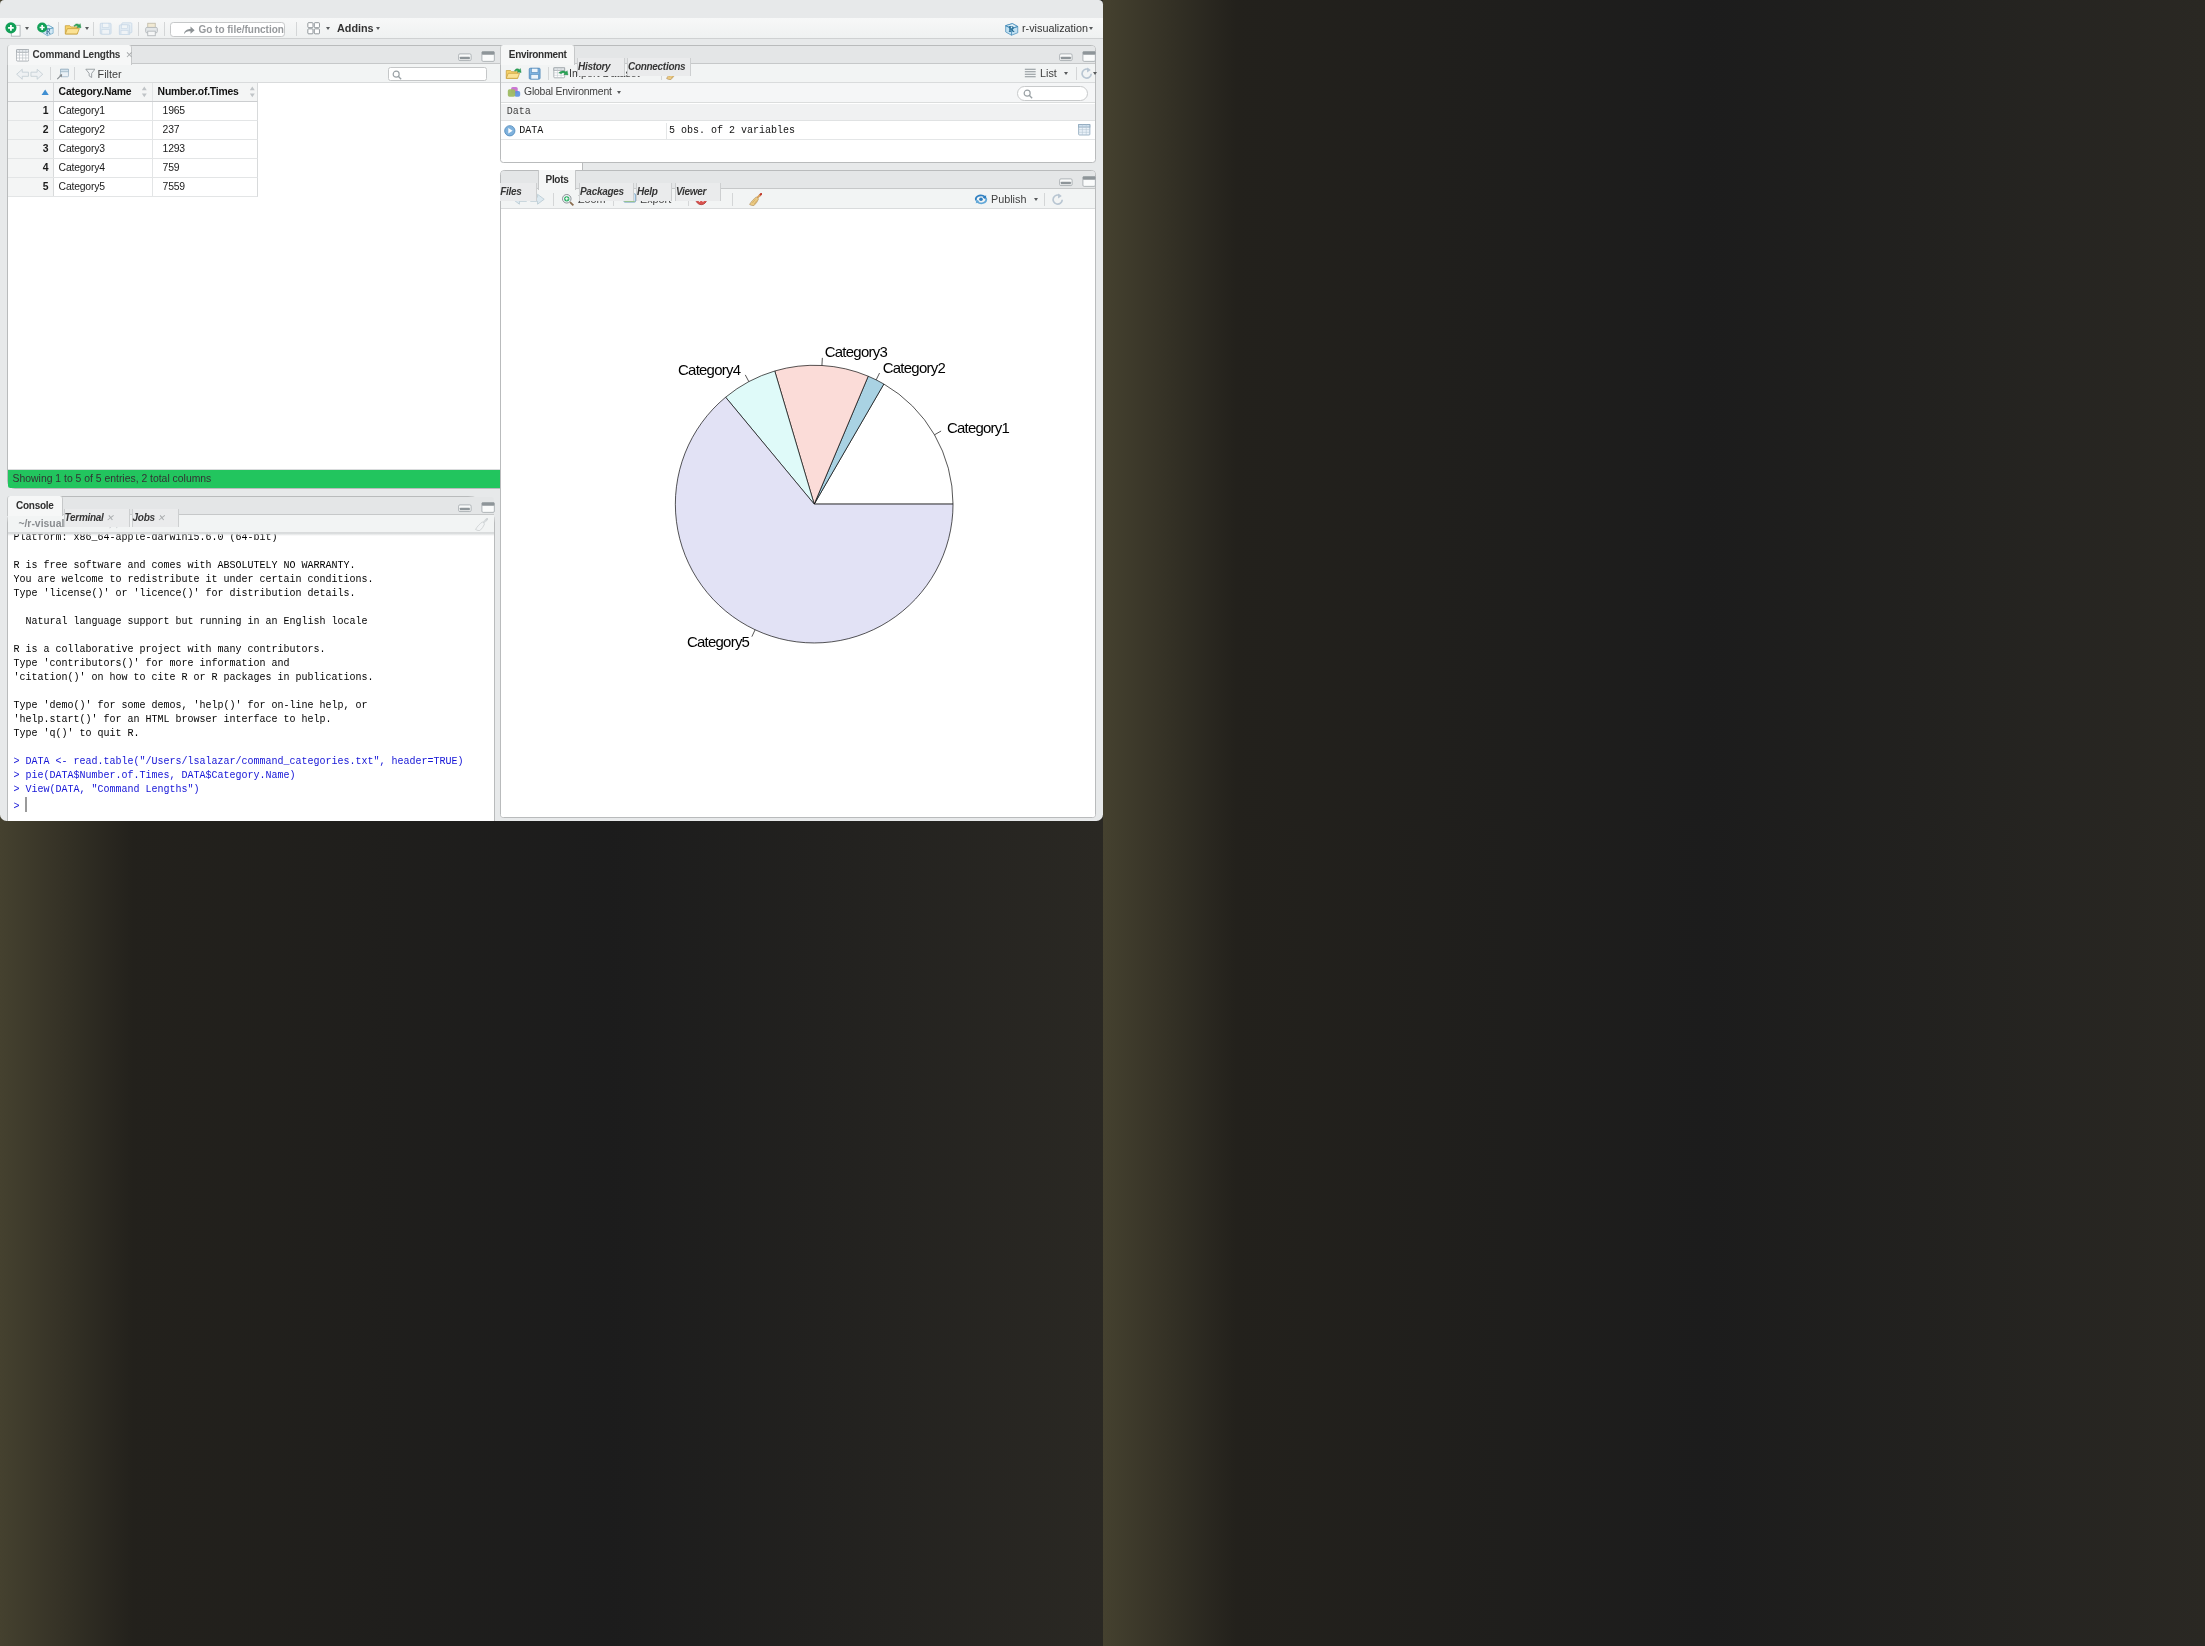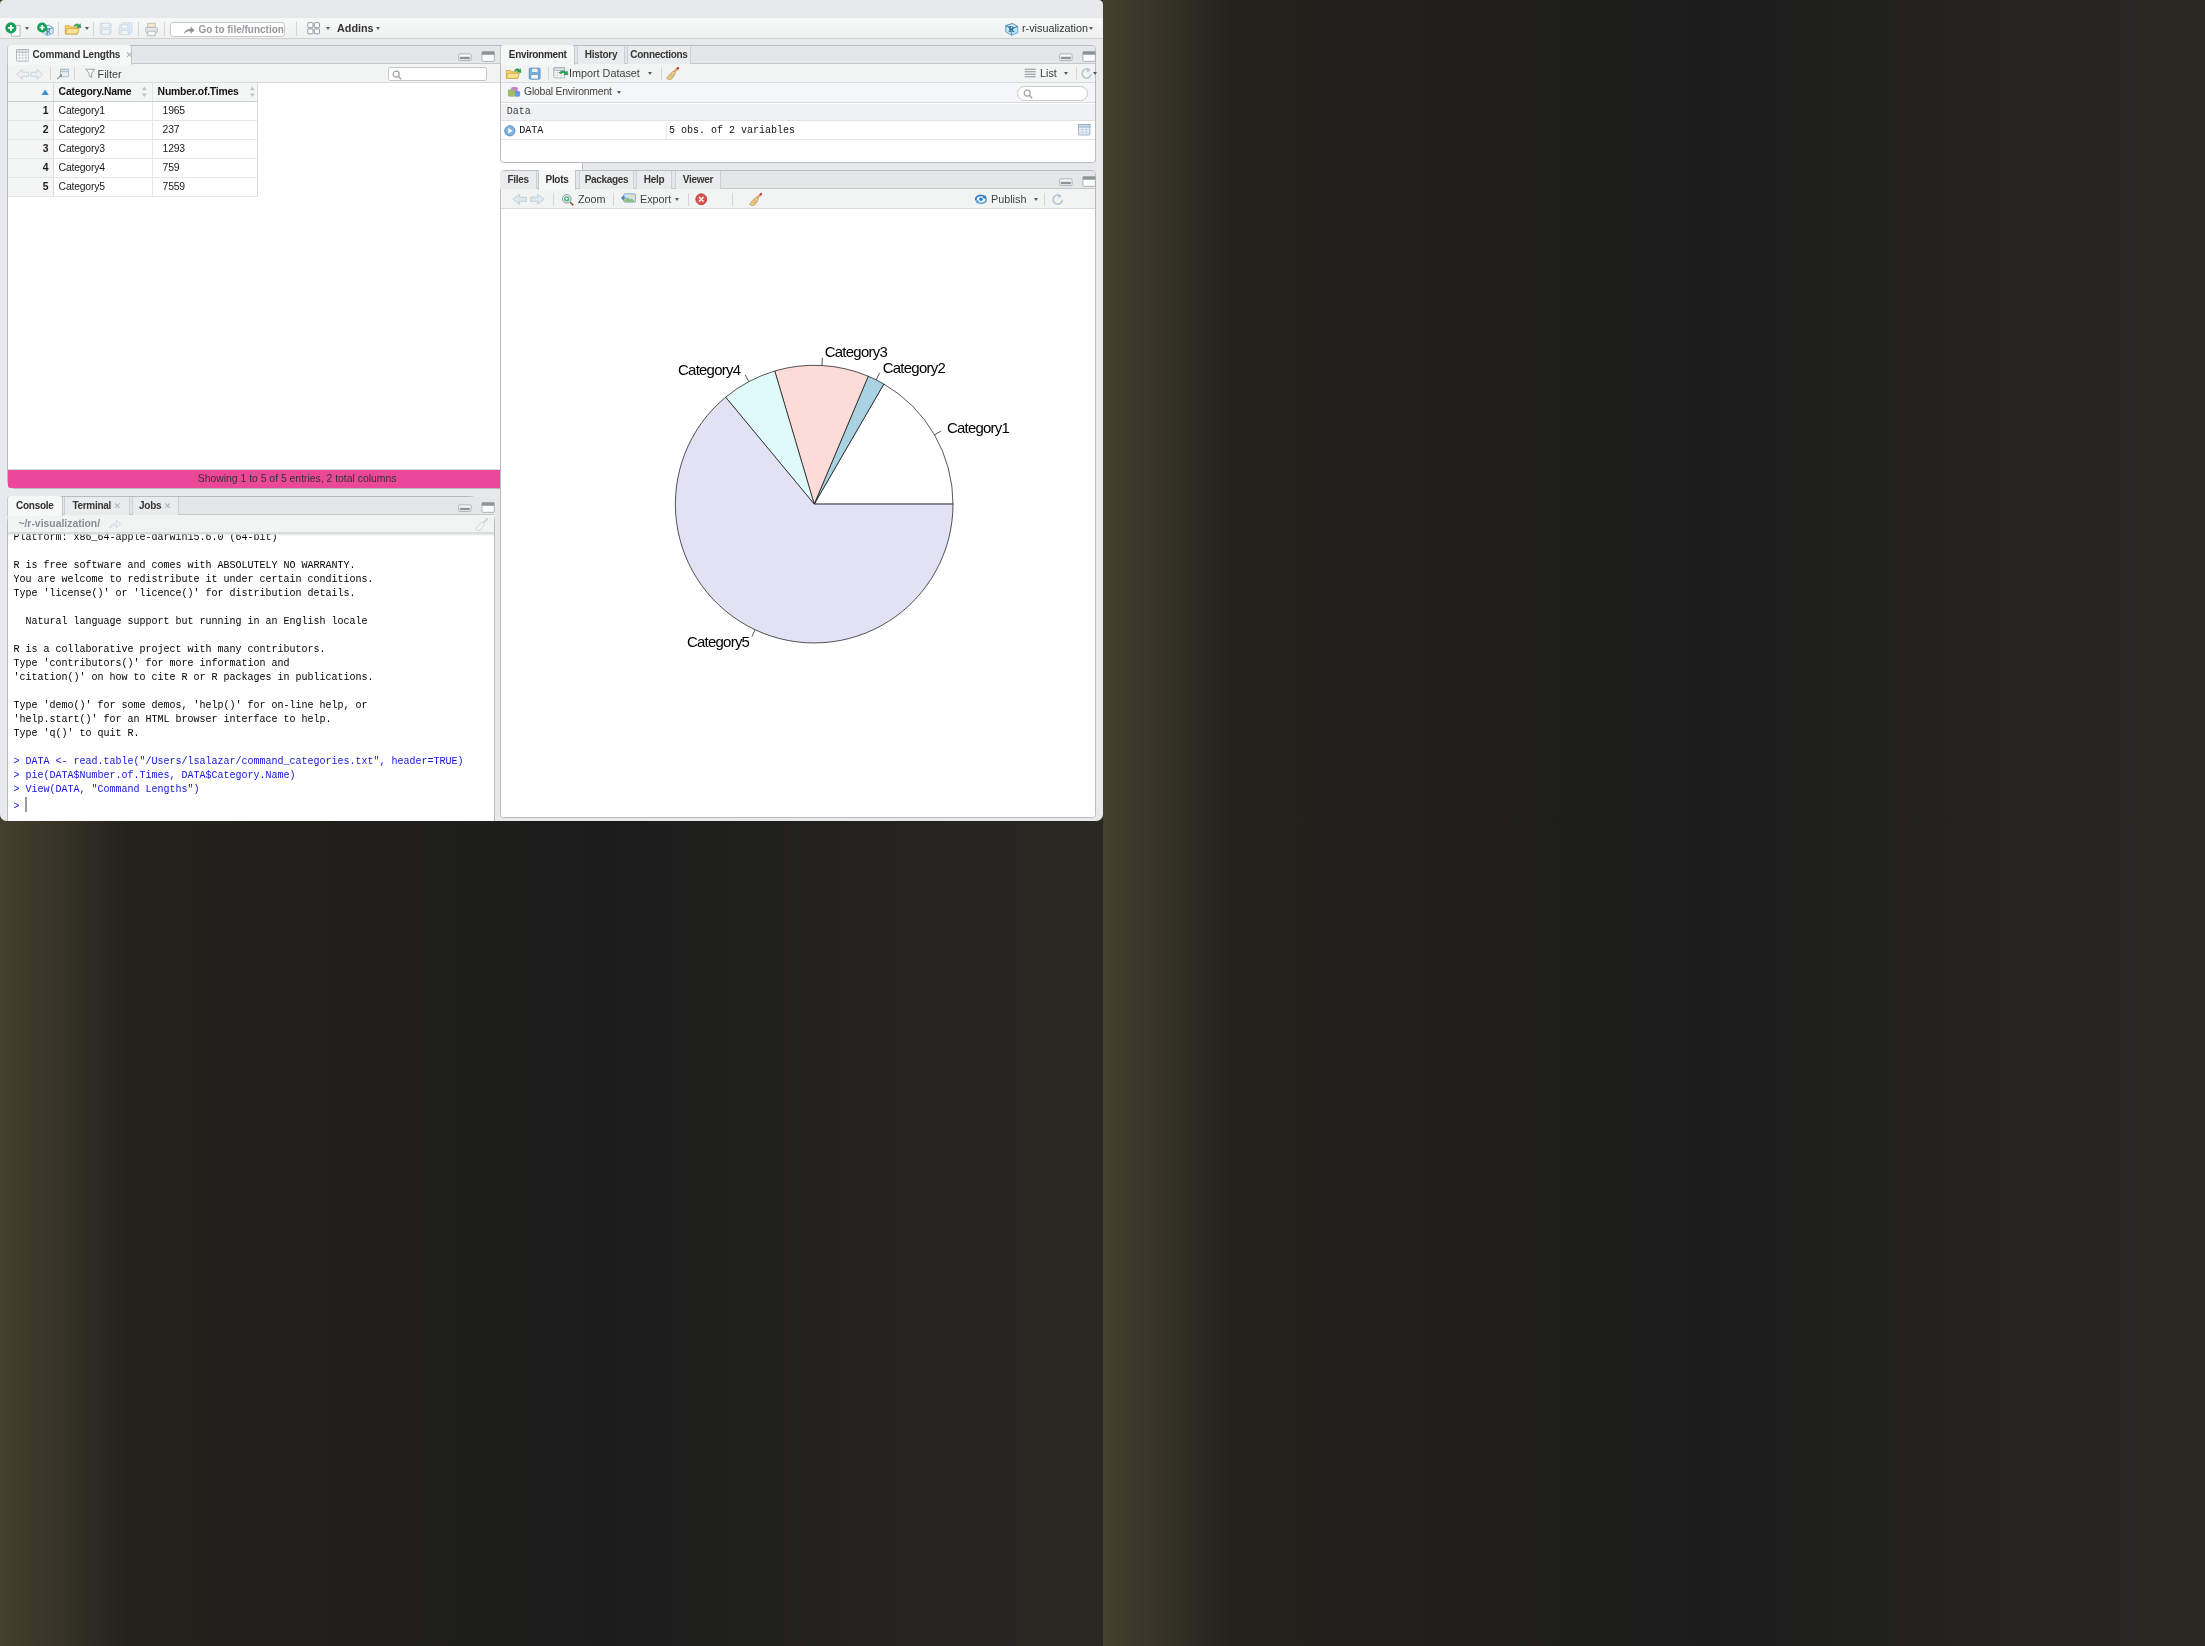--- a/index.html
+++ b/index.html
@@ -14,39 +14,39 @@
 #toolbar { position:absolute; left:0; top:18.3px; width:100%; height:21px; background:linear-gradient(#f7f8f8,#eff1f1); border-bottom:0.8px solid #cfd1d2; }
 .sep { position:absolute; top:3.3px; width:0.8px; height:14px; background:#d4d6d7; }
 .caret { position:absolute; width:0; height:0; border-left:2.9px solid transparent; border-right:2.9px solid transparent; border-top:3.3px solid #585a5c; }
 #gotobox { position:absolute; left:170px; top:3.3px; width:115px; height:15px; background:#fff; border:0.8px solid #c6c8c9; border-radius:3.3px; font-size:10px; color:#96999c; line-height:14px; padding-left:27.4px;font-weight:bold; }
 .tbtext { position:absolute; top:0; height:21px; line-height:21px; font-size:10.8px; color:#333; }
 
 .pane { position:absolute; background:#fff; border:0.8px solid #b9bbbc; border-radius:4.2px 4.2px 3.3px 3.3px; }
 .tabstrip { position:absolute; left:0; top:0; width:100%; height:18.3px; background:#e4e6e7; border-bottom:0.8px solid #c6c8c9; border-radius:3.3px 3.3px 0 0; }
 .tabstrip > svg, .minmax, .tabx { z-index:3; }
 .tabstrip > svg { position:absolute; }
-.itab { position:absolute; top:0; height:18.3px; background:#eaebec; border-left:0.8px solid #cdcfd0; border-right:0.8px solid #cdcfd0; line-height:18.3px; text-align:center; font-size:10px; font-weight:700; letter-spacing:-0.3px; color:#363636; z-index:1; }
+.itab { position:absolute; top:12px; height:18.3px; background:#eaebec; border-left:0.8px solid #cdcfd0; border-right:0.8px solid #cdcfd0; line-height:18.3px; font-size:10px; font-weight:700; letter-spacing:-0.3px; color:#363636; z-index:1;font-style:italic; }
 .tab { position:absolute; top:-0.8px; height:20px; background:#f6f7f7; border:0.8px solid #c6c8c9; border-top:none; border-bottom:none; line-height:19px; text-align:center; font-size:10px; letter-spacing:-0.3px; font-weight:700; color:#2f2f2f; z-index:2; }
 .tabi { position:absolute; top:0; height:18.3px; line-height:18.3px; font-size:10px; letter-spacing:-0.2px; font-weight:700; color:#363636; z-index:3; }
 .tabx { color:#a8abad; font-weight:400; font-size:9.1px; }
 .ptoolbar { position:absolute; left:0; width:100%; background:#f2f4f4; border-bottom:0.8px solid #d9dbdc; }
 .ptext { position:absolute; font-size:10.8px; color:#3f3f3f; }
 .minmax { position:absolute; top:4.2px; width:33px; height:10px; }
 
 #viewer { left:6.6px; top:45px; width:576px; height:444px;border-radius:8px; }
 #vtoolbar { top:18.3px; height:19px; }
 #vsearch { position:absolute; left:380px; top:2.5px; width:99px; height:14px; background:#fff; border:0.8px solid #c5c7c8; border-radius:2.5px; }
 #vtable { position:absolute; left:0; top:37px; width:250px; }
 .hrow { height:19px; background:#f4f5f5; border-bottom:0.8px solid #ccced0; border-right:0.8px solid #d8dadb; position:relative; }
 .trow { height:19px; background:#fff; border-bottom:0.8px solid #e3e5e6; border-right:0.8px solid #d8dadb; position:relative; font-size:10.4px; letter-spacing:-0.2px; color:#1a1a1a; }
 .cnum { position:absolute; left:0; top:0; width:46px; height:18.3px; background:#f4f5f5; border-right:0.8px solid #d8dadb; font-weight:700; text-align:right; padding-right:4.2px; line-height:18.3px; }
 .c1 { position:absolute; left:46px; top:0; width:99px; height:18.3px; border-right:0.8px solid #e3e5e6; padding-left:5px; line-height:18.3px; }
 .c2 { position:absolute; left:145px; top:0; width:105px; height:18.3px; padding-left:10px; line-height:18.3px; }
 .hdr { font-weight:700; color:#111; font-size:10.4px; letter-spacing:-0.2px; }
-#vfooter { position:absolute; left:0; bottom:0; width:100%; height:19px; background:#ec4899; border-top:0.8px solid #d9dbdc; font-size:10.4px; color:#333; line-height:18.3px; padding-left:5px; border-radius:0 0 2.5px 2.5px;text-align:center; }
+#vfooter { position:absolute; left:0; bottom:0; width:100%; height:19px; background:#22c55e; border-top:0.8px solid #d9dbdc; font-size:10.4px; color:#333; line-height:18.3px; padding-left:5px; border-radius:0 0 2.5px 2.5px; }
 
 #console { left:6.6px; top:496px; width:488px; height:396px;border-radius:27px; }
 #cloc { position:absolute; left:0; top:18.3px; width:100%; height:17.4px; background:#f2f4f4; border-bottom:0.8px solid #d9dbdc; }
 #ctext { position:absolute; left:5.8px; top:37px; width:476px; height:279px; overflow:hidden; font-family:"Liberation Mono", monospace; font-size:10px; line-height:14px; color:#000; white-space:pre; }
 #ctext .b { color:#1414d6; }
 
 #env { left:500px; top:45px; width:596px; height:118px; }
 #etoolbar { top:18.3px; height:18.3px; }
 #egrow { position:absolute; left:0; top:37px; width:100%; height:20px; background:#f5f6f7; border-bottom:0.8px solid #dbdddd; }
 #esearch { position:absolute; right:6.6px; top:2.5px; width:71px; height:15px; background:#fff; border:0.8px solid #c8cacb; border-radius:7.5px; }

